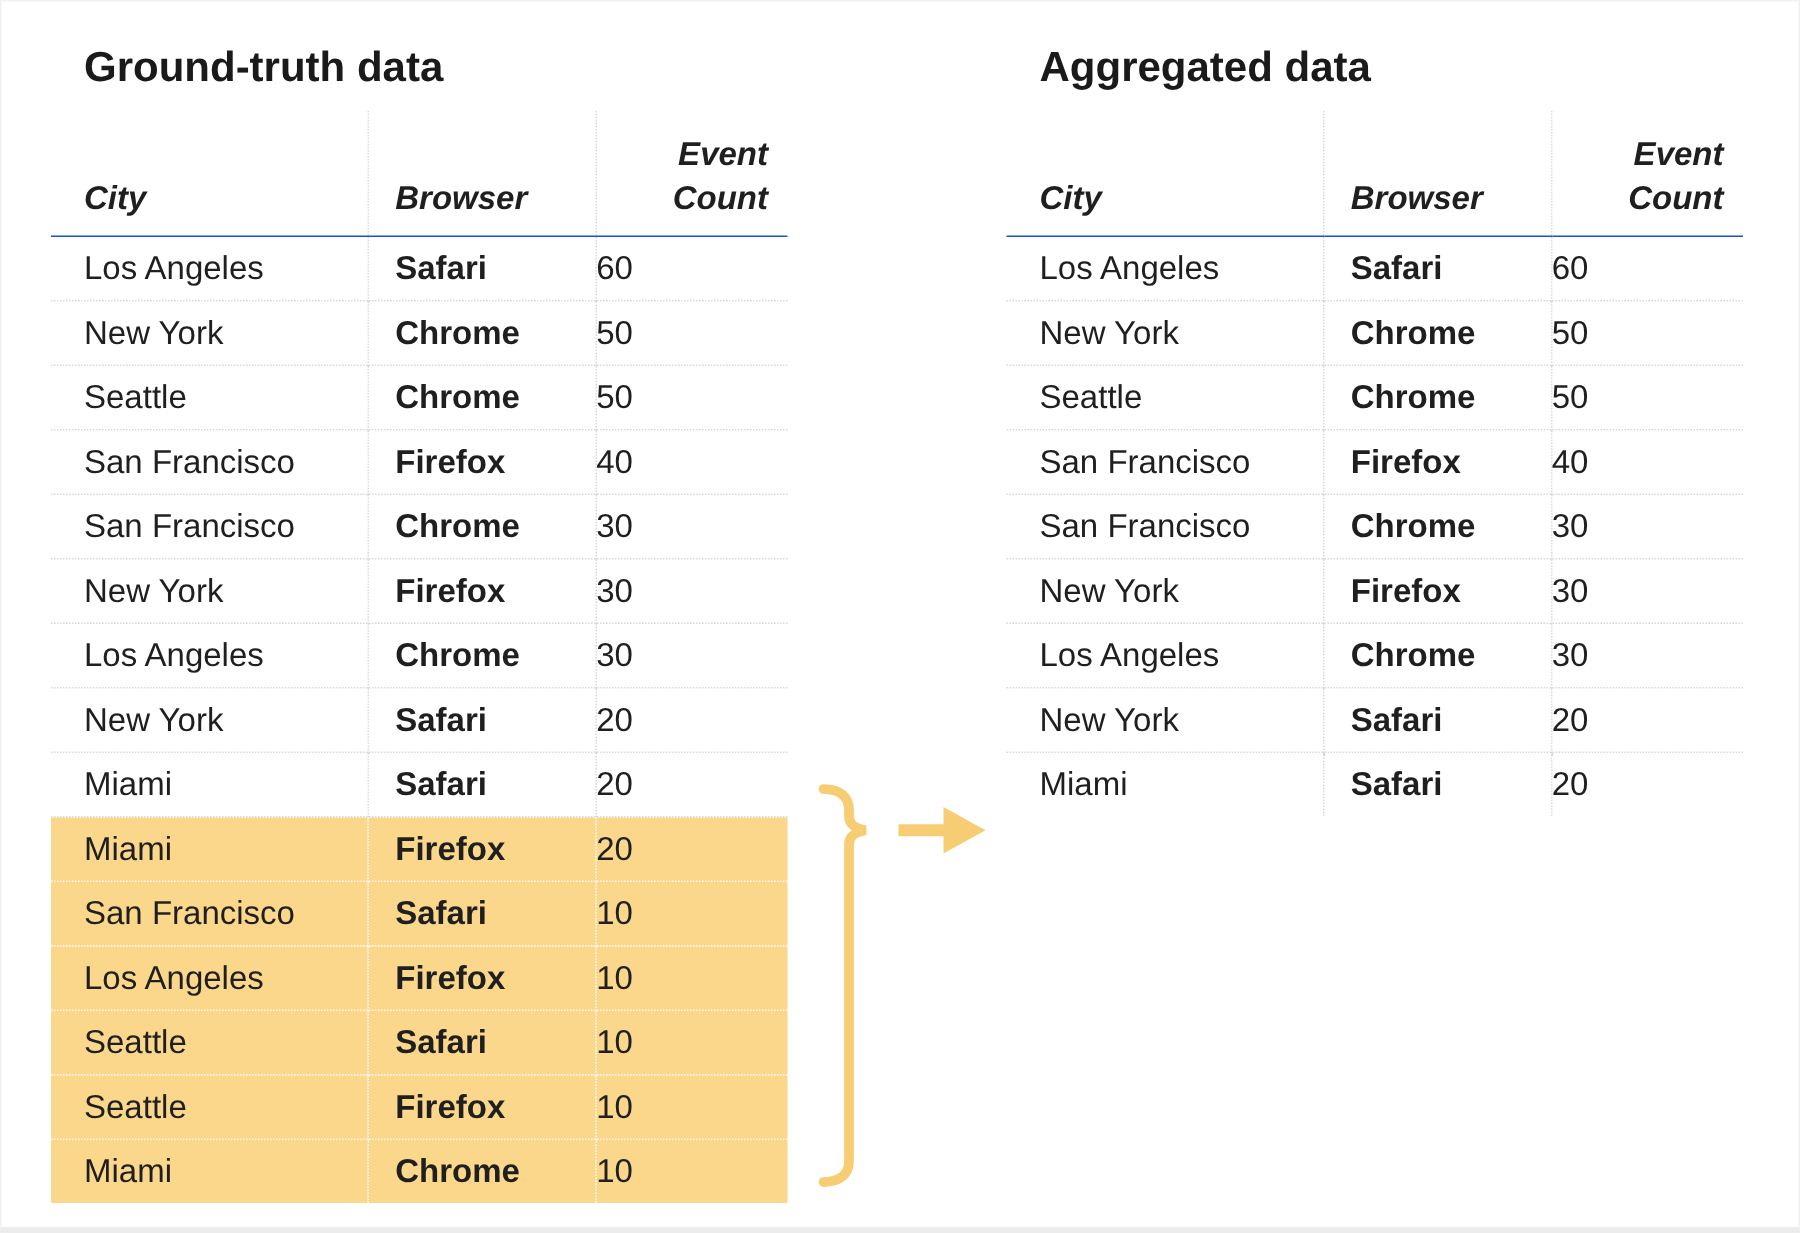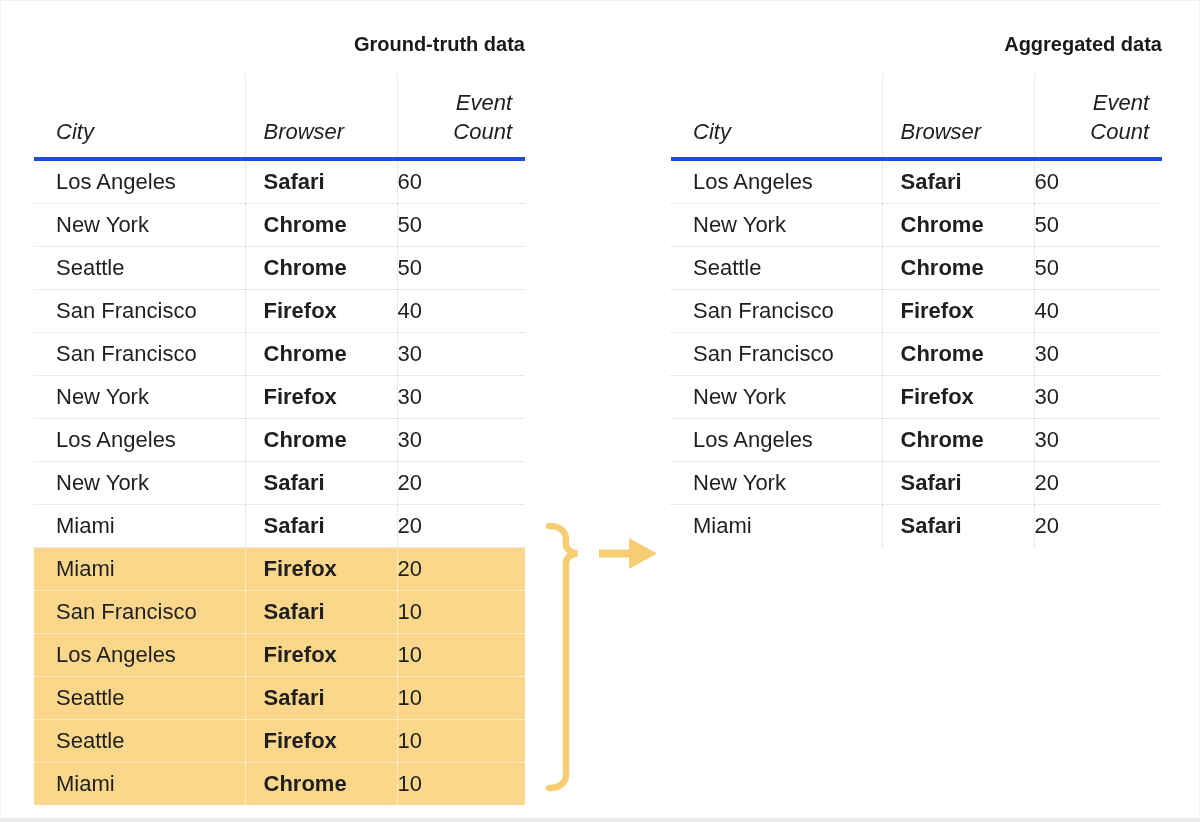--- a/index.html
+++ b/index.html
@@ -11,42 +11,41 @@
     border-bottom:4px solid #ECECEC;
     font-family:"Liberation Sans", sans-serif;
     color:#1F1F1F;
     overflow:hidden;
   }
   .table-block{position:absolute;top:30px;}
   .block-left{left:33px;}
   .block-right{left:670px;}
   .block-title{
     margin:0 0 16px 22px;
-    font-size:20px;
+    font-size:28px;
     font-weight:bold;
     line-height:27px;
     color:#1A1A1A;
-    text-align:right;
   }
   table.data-table{
     border-collapse:collapse;
     table-layout:fixed;
     font-size:22px;
   }
   .data-table col.c-city{width:211px;}
   .data-table col.c-browser{width:152px;}
   .data-table col.c-count{width:128px;}
   .data-table th{
     height:72px;
     vertical-align:bottom;
     font-style:italic;
-    font-weight:normal;
+    font-weight:bold;
     padding:0 0 11px 0;
     text-align:left;
-    border-bottom:4px solid #1d4ed8;
+    border-bottom:1px solid #1d4ed8;
     white-space:pre-line;
     line-height:29px;
   }
   .data-table th.h-city{padding-left:22px;}
   .data-table th.h-browser{padding-left:18px;}
   .data-table th.h-count{text-align:right;padding-right:13px;}
   .data-table td{
     height:42px;
     vertical-align:middle;
     padding:0;

